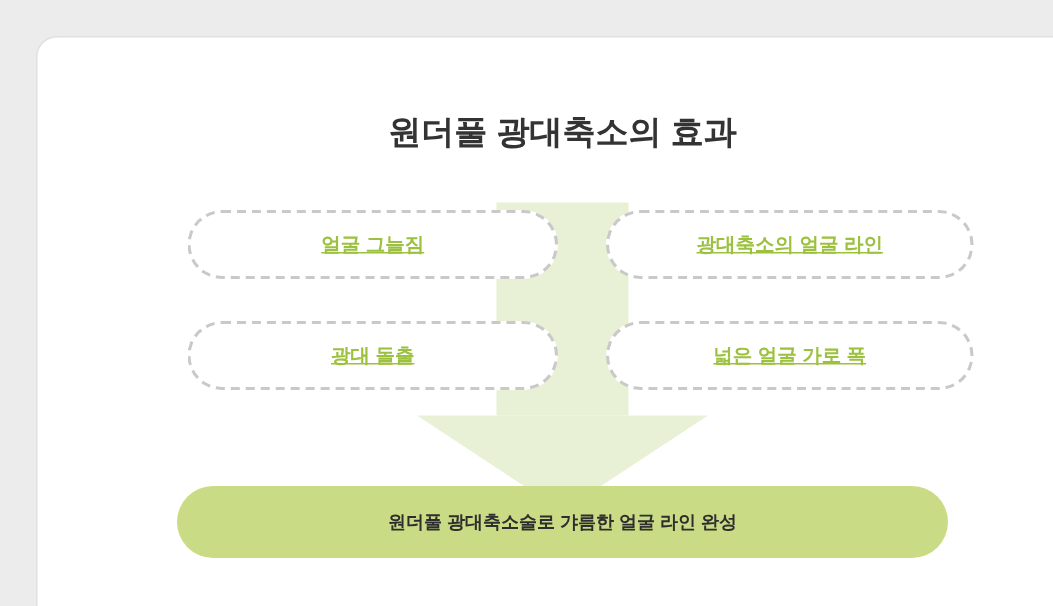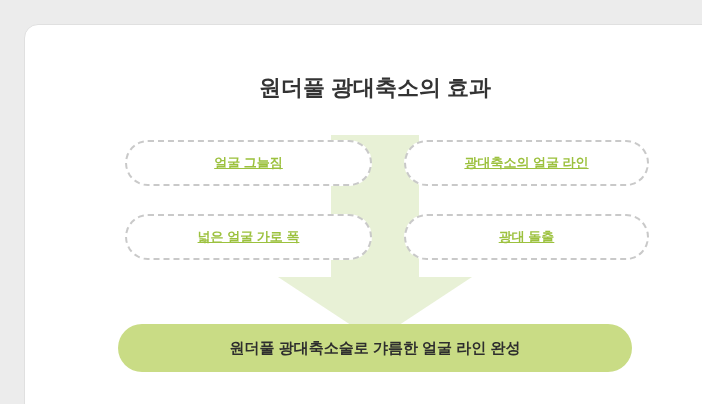--- a/index.html
+++ b/index.html
@@ -88,40 +88,40 @@
     top: 299px;
     left: 50%;
     transform: translateX(-50%);
     width: 514px;
     height: 48px;
     background: var(--result_bg);
     border-radius: 24px;
     display: flex;
     align-items: center;
     justify-content: center;
-    font-size: 15px;
+    font-size: 12px;
     font-weight: bold;
     color: #2e2e2e;
     z-index: 1;
   }
 </style>
 </head>
 <body>
 
 <div class="card">
 
   <h1 class="title">원더풀 광대축소의 효과</h1>
 
   <div class="arrow">
     <div class="arrow-shaft"></div>
     <div class="arrow-head"></div>
   </div>
 
   <div class="pill-grid">
     <div class="pill">얼굴 그늘짐</div>
     <div class="pill">광대축소의 얼굴 라인</div>
+    <div class="pill">광대 돌출</div>
     <div class="pill">넓은 얼굴 가로 폭</div>
-    <div class="pill">광대 돌출</div>
   </div>
 
   <div class="result">원더풀 광대축소술로 갸름한 얼굴 라인 완성</div>
 
 </div>
 
 </body></html>

